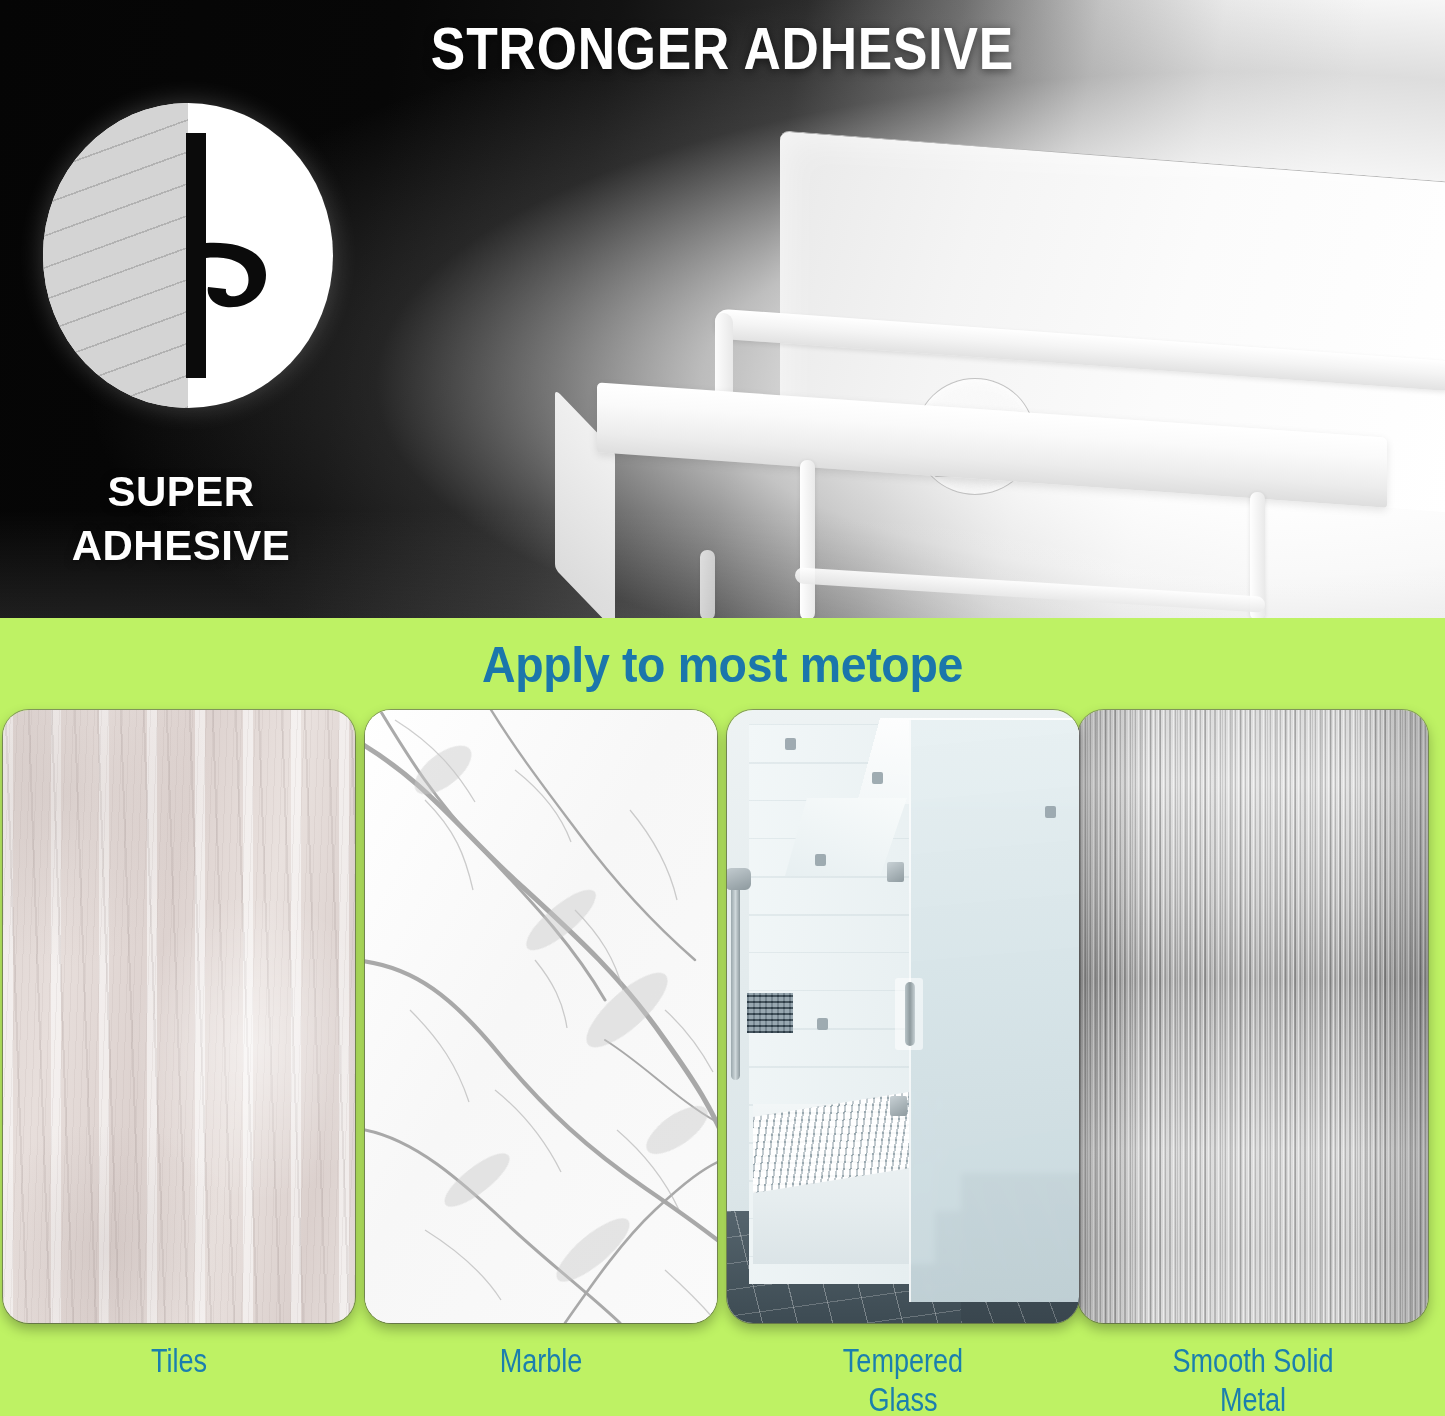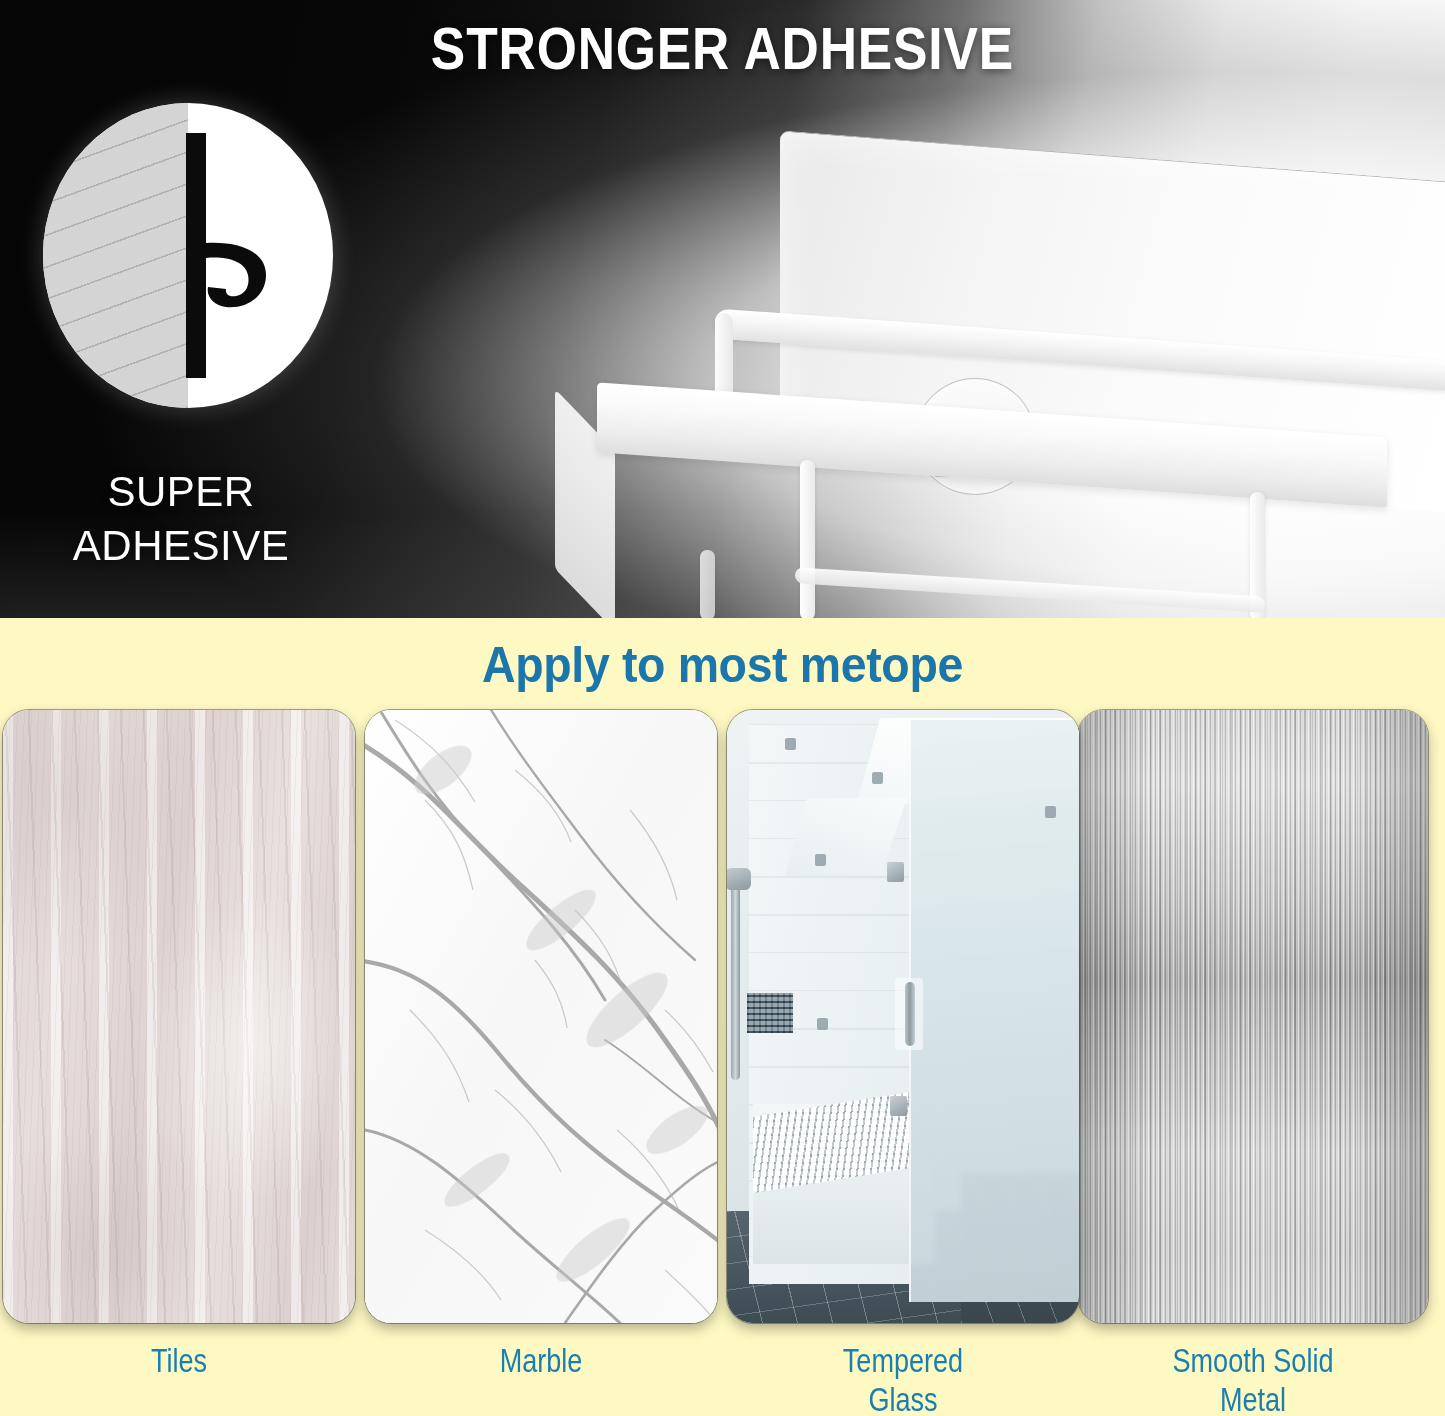--- a/index.html
+++ b/index.html
@@ -86,21 +86,21 @@
   .badge-hook svg{display:block;}
 
   .badge-caption{
     position:absolute;
     left:16px;
     top:465px;
     width:330px;
     text-align:center;
     color:#ffffff;
     font-size:42px;
-    font-weight:400;
+    font-weight:700;
     line-height:1.28;
     letter-spacing:0.5px;
     text-shadow:0 1px 8px rgba(0,0,0,0.5);
     user-select:none;
   }
 
   
   .product{
     position:absolute;
     left:545px; top:120px;
@@ -187,21 +187,21 @@
     border-radius:3px;
   }
   .clip-l{left:18px;}
   .clip-r{left:58px;}
 
   
   .lower{
     position:absolute;
     left:0; top:618px;
     width:1445px; height:798px;
-    background:#fef9c3;
+    background:#bef264;
   }
   .section-title{
     position:absolute;
     left:0; right:0; top:18px;
     text-align:center;
     color:#1b76ab;
     font-size:50px;
     font-weight:700;
     letter-spacing:-0.4px;
     transform:scaleX(0.93);

